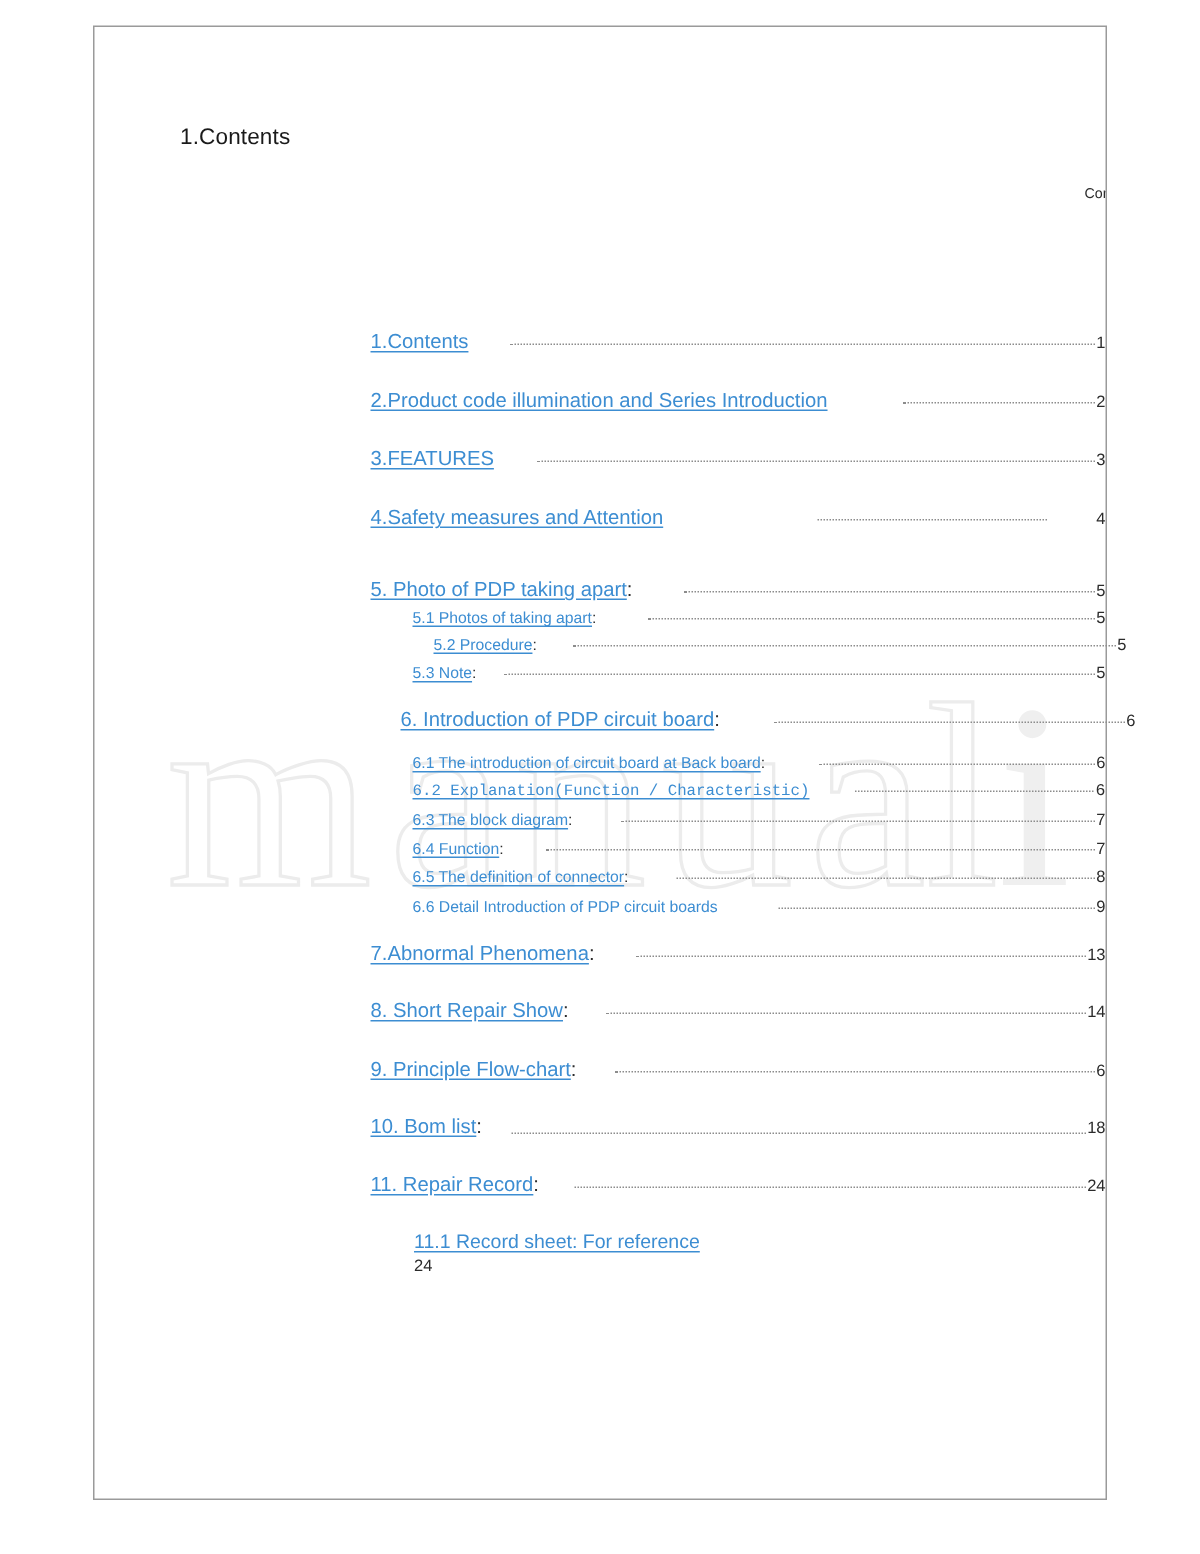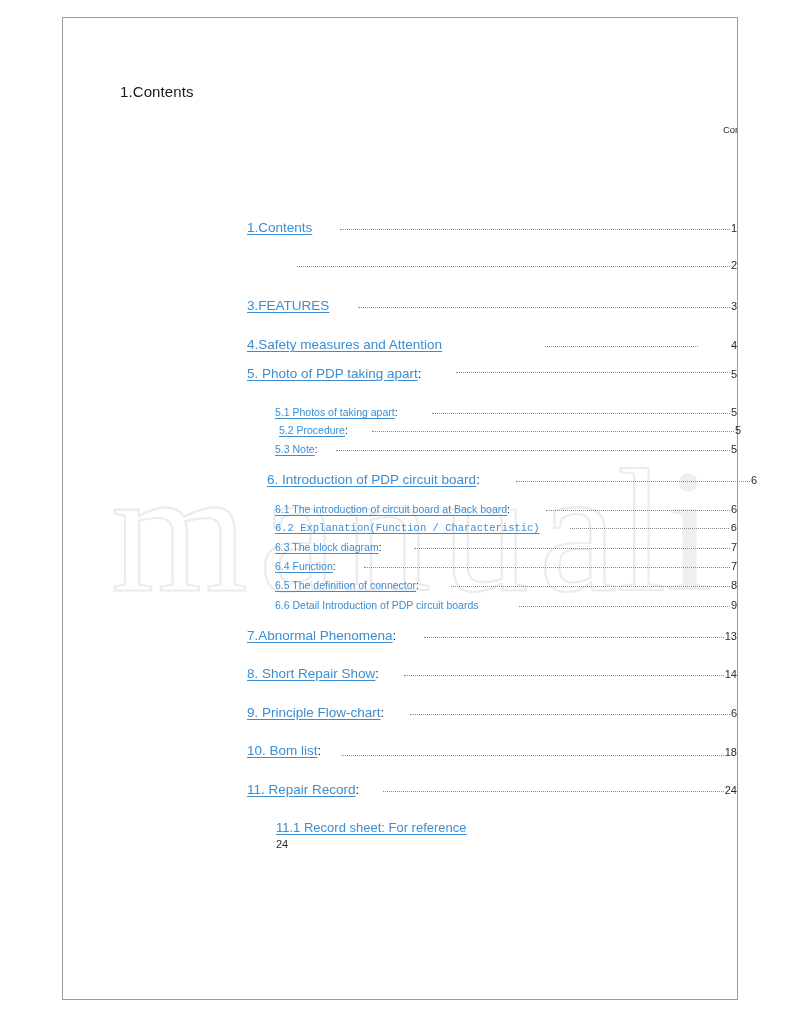--- a/index.html
+++ b/index.html
@@ -152,51 +152,52 @@
   </div>
 
   <div id="toc">
       <div class="toc-row lvl1" style="top: 202px; left: 184px; width: 490px;">
         <span class="toc-label">1.Contents</span>
         <span class="toc-gap" style="width: 26px; display: inline-block; height: 1px; overflow: hidden;">&nbsp;</span>
         <span class="toc-leader"></span>
         <span class="toc-page">1</span>
       </div>
       <div class="toc-row lvl1" style="top: 241px; left: 184px; width: 490px;">
+        <span class="toc-label">2.Product code illumination and Series Introduction</span>
         <span class="toc-gap" style="width: 48px; display: inline-block; height: 1px; overflow: hidden;">&nbsp;</span>
         <span class="toc-leader"></span>
         <span class="toc-page">2</span>
       </div>
       <div class="toc-row lvl1" style="top: 280px; left: 184px; width: 490px;">
         <span class="toc-label">3.FEATURES</span>
         <span class="toc-gap" style="width: 27px; display: inline-block; height: 1px; overflow: hidden;">&nbsp;</span>
         <span class="toc-leader"></span>
         <span class="toc-page">3</span>
       </div>
       <div class="toc-row lvl1" style="top: 319px; left: 184px; width: 490px; gap: 32px;">
         <span class="toc-label">4.Safety measures and Attention</span>
         <span class="toc-gap" style="width: 37px; display: inline-block; height: 1px; overflow: hidden;">&nbsp;</span>
         <span class="toc-leader"></span>
         <span class="toc-page">4</span>
       </div>
-      <div class="toc-row lvl1" style="top: 348px; left: 184px; width: 490px; align-items: center;">
+      <div class="toc-row lvl1" style="top: 367px; left: 184px; width: 490px;">
         <span class="toc-label">5. Photo of PDP taking apart</span>
         <span class="toc-tail">:</span>
         <span class="toc-gap" style="width: 32px; display: inline-block; height: 1px; overflow: hidden;">&nbsp;</span>
         <span class="toc-leader"></span>
         <span class="toc-page">5</span>
       </div>
       <div class="toc-row lvl2" style="top: 388px; left: 212px; width: 462px;">
         <span class="toc-label">5.1 Photos of taking apart</span>
         <span class="toc-tail">:</span>
         <span class="toc-gap" style="width: 32px; display: inline-block; height: 1px; overflow: hidden;">&nbsp;</span>
         <span class="toc-leader"></span>
         <span class="toc-page">5</span>
       </div>
-      <div class="toc-row lvl2" style="top: 406px; left: 216px; width: 462px;">
+      <div class="toc-row lvl2" style="top: 406px; left: 226px; width: 462px;">
         <span class="toc-label">5.2 Procedure</span>
         <span class="toc-tail">:</span>
         <span class="toc-gap" style="width: 22px; display: inline-block; height: 1px; overflow: hidden;">&nbsp;</span>
         <span class="toc-leader"></span>
         <span class="toc-page">5</span>
       </div>
       <div class="toc-row lvl2" style="top: 425px; left: 212px; width: 462px;">
         <span class="toc-label">5.3 Note</span>
         <span class="toc-tail">:</span>
         <span class="toc-gap" style="width: 16px; display: inline-block; height: 1px; overflow: hidden;">&nbsp;</span>

